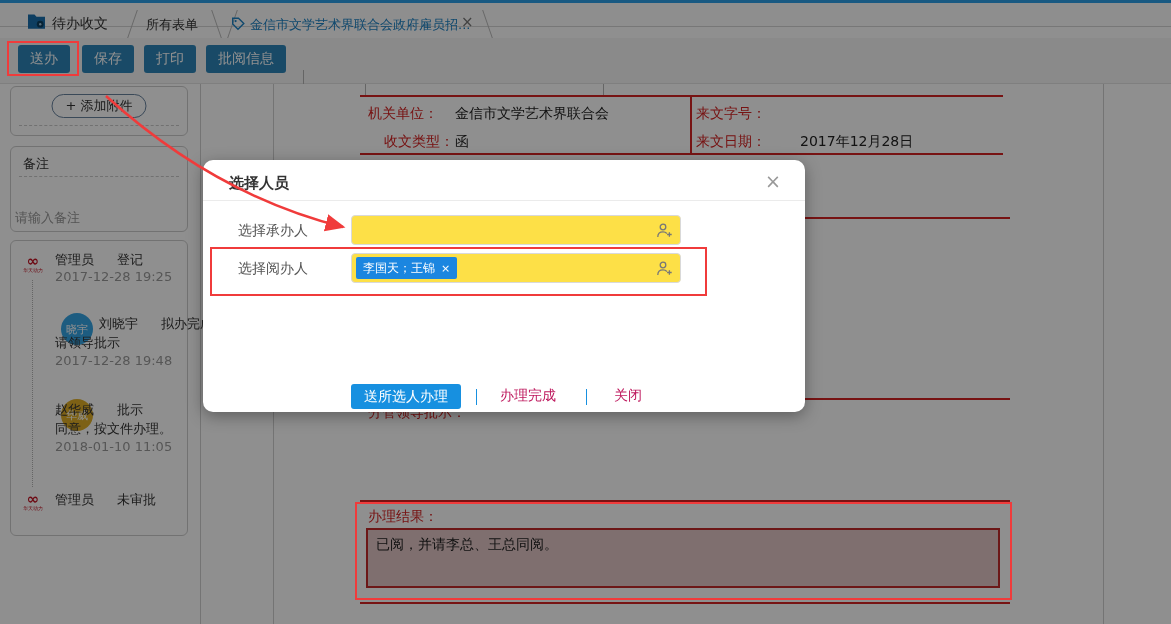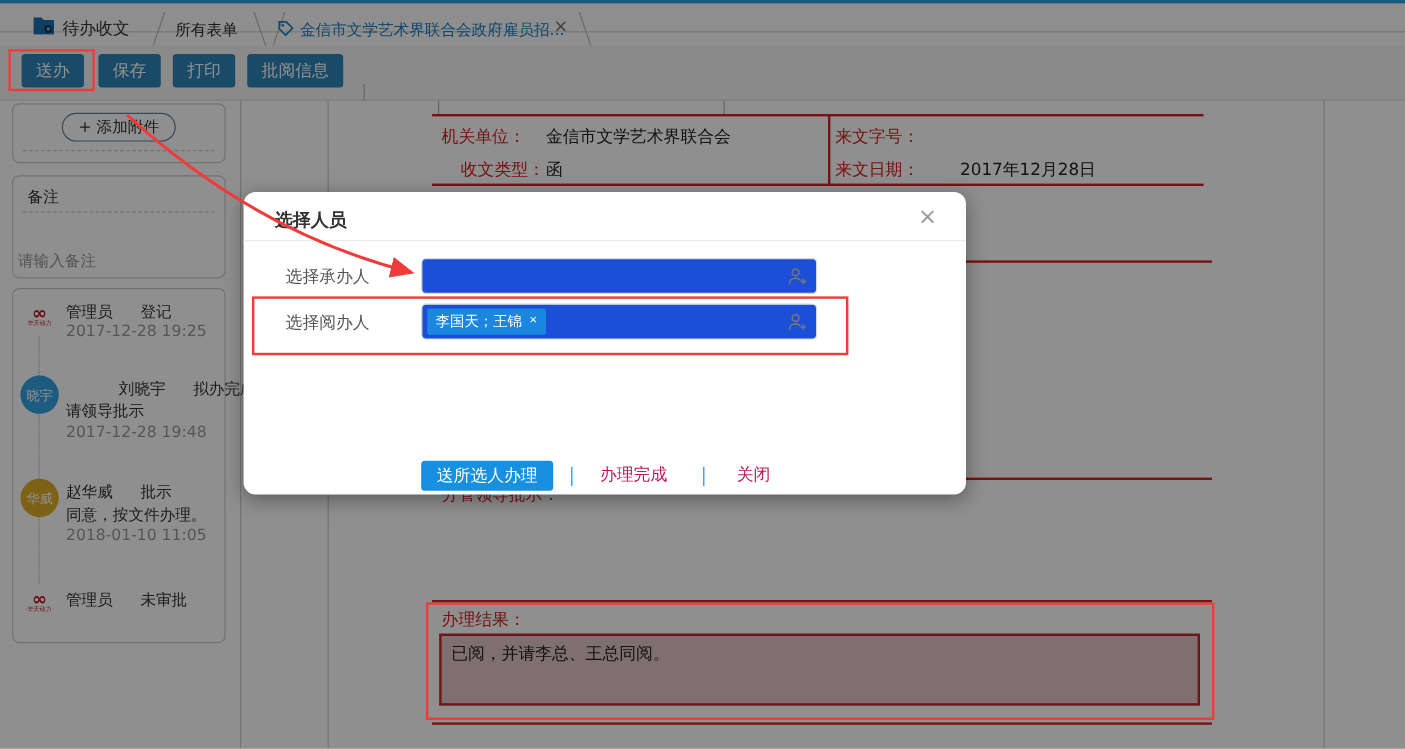--- a/index.html
+++ b/index.html
@@ -38,21 +38,21 @@
                 font-size:13px; color:#333; white-space:nowrap; cursor:pointer; }
   .sb-label { font-size:13px; color:#333; position:absolute; }
   .sb-ph    { font-size:13px; color:#979797; position:absolute; }
 
   .dotline { position:absolute; border-left:1px dotted #b5b5b5; }
   .tl-line1 { position:absolute; font-size:13px; color:#333; white-space:nowrap; }
   .tl-line1 .nm { display:inline-block; min-width:62px; }
   .tl-cmt  { position:absolute; font-size:13px; color:#333; white-space:nowrap; }
   .tl-time { position:absolute; font-size:13px; color:#9a9a9a; white-space:nowrap; }
   .av-circle { position:absolute; width:32px; height:32px; border-radius:50%; color:#fff;
-               font-size:11px; display:flex; align-items:center; justify-content:center; }
+               font-size:11px; display:flex; align-items:center; justify-content:center;margin-left:44px; }
   .av-logo { position:absolute; width:28px; height:30px; background:#fff; border-radius:3px;
              display:flex; flex-direction:column; align-items:center; justify-content:center; }
   .logo-inf { color:#c41425; font-size:15px; font-weight:bold; line-height:12px; }
   .logo-txt { color:#c41425; font-size:5px; line-height:6px; white-space:nowrap; }
 
   
   .redline  { position:absolute; height:2px; background:#d42222; }
   .redvline { position:absolute; width:2px; background:#d42222; }
   .f-label { position:absolute; font-size:14px; color:#d42222; white-space:nowrap; }
   .f-value { position:absolute; font-size:14px; color:#222; white-space:nowrap; }
@@ -62,22 +62,22 @@
   
   .dim { position:absolute; inset:0; background:rgba(0,0,0,0.44); z-index:10; }
 
   
   .modal { position:absolute; left:203px; top:160px; width:602px; height:252px; background:#fff;
            border-radius:10px; box-shadow:0 4px 16px rgba(0,0,0,.35); z-index:20; }
   .m-title { position:absolute; left:26px; top:14px; font-size:15px; font-weight:bold; color:#333; }
   .m-close { position:absolute; right:24px; top:10px; font-size:19px; color:#999; cursor:pointer; }
   .m-div   { position:absolute; left:0; right:0; top:40px; border-top:1px solid #ebebeb; }
   .m-label { position:absolute; left:35px; font-size:14px; color:#555; }
-  .m-input { position:absolute; left:148px; width:330px; height:30px; background:#1d4ed8;
-             border:1px solid #d9d9d9; border-radius:4px;font-family:Liberation Mono, monospace; }
+  .m-input { position:absolute; left:148px; width:330px; height:30px; background:#fde047;
+             border:1px solid #d9d9d9; border-radius:4px; }
   .m-tag { position:absolute; left:4px; top:3px; height:22px; background:#1b86e0; color:#fff;
            font-size:12px; display:flex; align-items:center; gap:6px; padding:0 7px;
            border-radius:2px; white-space:nowrap; }
   .m-tag .tx { font-size:11px; cursor:pointer; }
   .addp { position:absolute; right:7px; top:6px; }
   .m-send { position:absolute; left:148px; top:224px; height:25px; display:flex; align-items:center;
             padding:0 13px; background:#1790e0; color:#fff; font-size:14px; border-radius:3px;
             cursor:pointer; }
   .m-link { position:absolute; top:227px; font-size:14px; color:#be185d; cursor:pointer; }
   .m-sep  { position:absolute; top:229px; width:1px; height:16px; background:#1790e0; }

